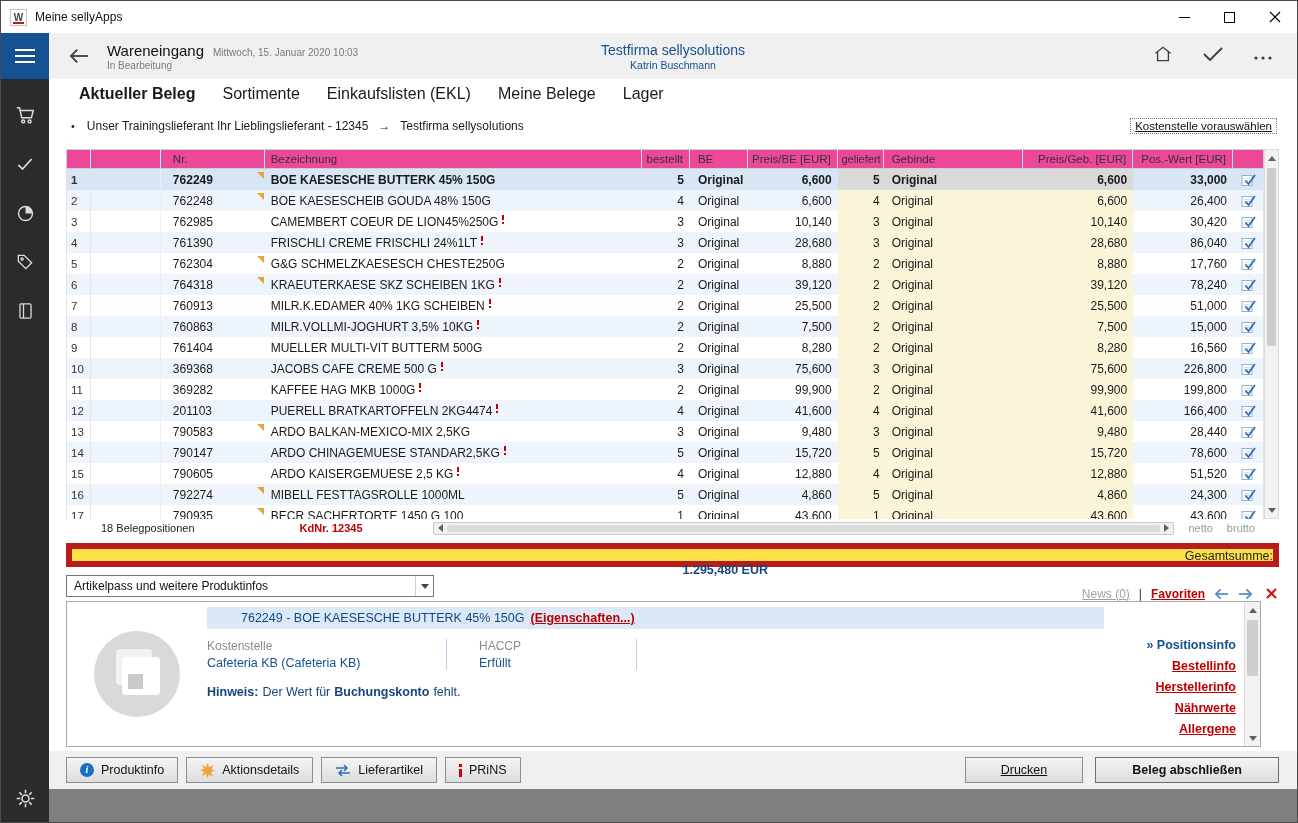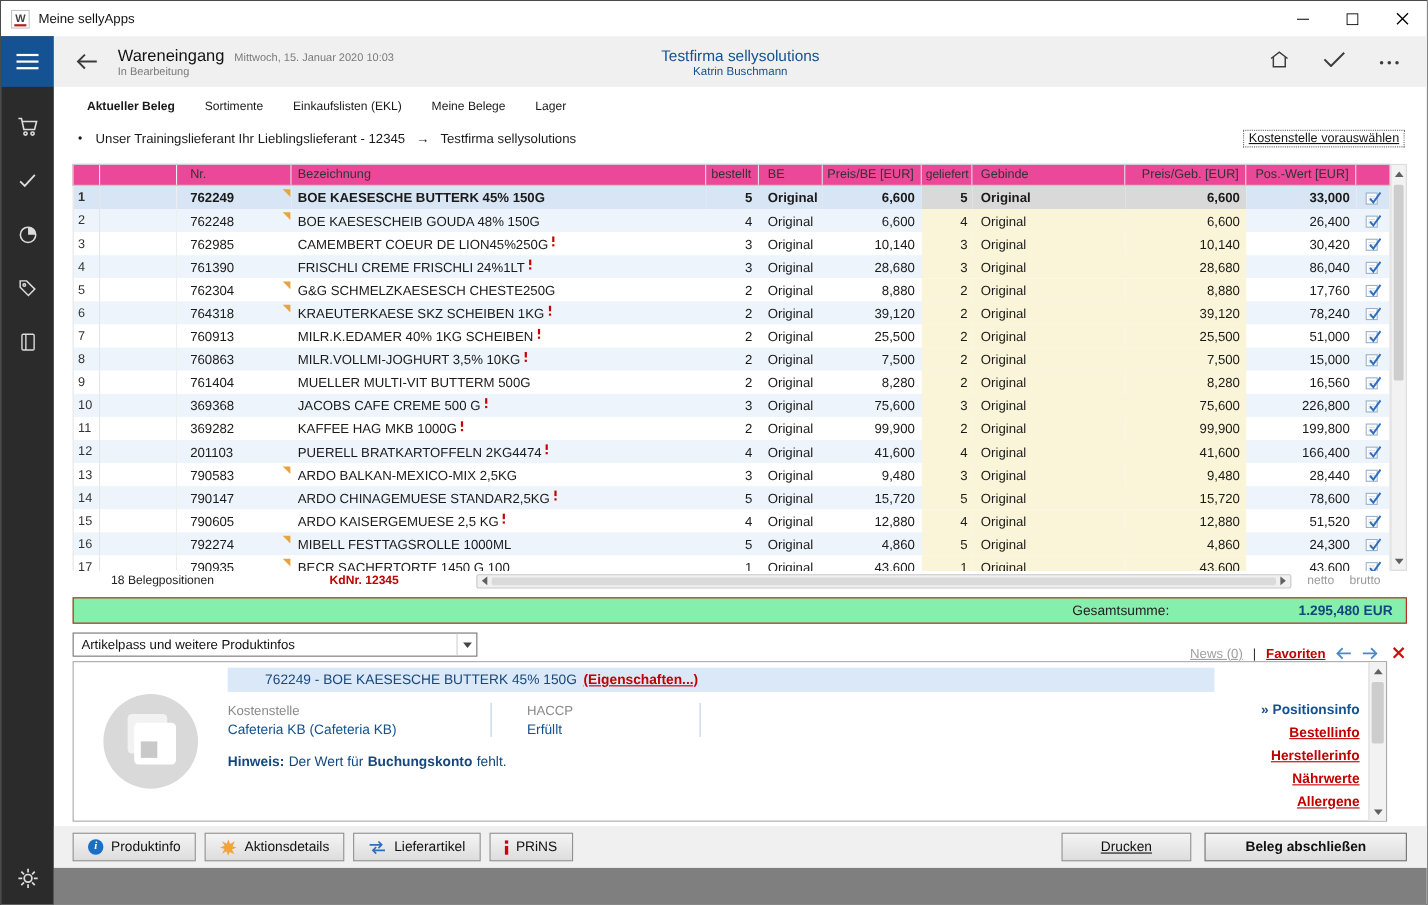--- a/index.html
+++ b/index.html
@@ -38,21 +38,21 @@
   .tb-row1 { display:flex; align-items:baseline; gap:9px; }
   .tb-title { font-size:15px; font-weight:normal; color:#111; }
   .tb-datetime { font-size:10px; color:#7a7a7a; }
   .tb-status { font-size:10px; color:#7a7a7a; margin-top:1px; }
   .tb-center { position:absolute; left:50%; transform:translateX(-50%); text-align:center; }
   .tb-company { font-size:14px; color:#15518f; }
   .tb-user { font-size:10.5px; color:#15518f; margin-top:1px; }
   .tb-right { margin-left:auto; display:flex; align-items:center; gap:30px; margin-right:24px; }
 
   
-  .tabs { height:32px; display:flex; align-items:flex-end; gap:27px; padding:0 0 8px 30px; font-size:11px; color:#1a1a1a; }
+  .tabs { height:32px; display:flex; align-items:flex-end; gap:27px; padding:0 0 8px 30px; font-size:16px; color:#1a1a1a; }
   .tab { cursor:pointer; }
   .tab.active { font-weight:bold; }
 
   
   .supplier { height:30px; display:flex; align-items:center; padding:0 20px 0 22px; font-size:12px; color:#1a1a1a; }
   .supplier .bullet { margin-right:12px; font-size:11px; }
   .supplier .arrow { margin:0 10px; }
   .preselect-link { margin-left:auto; font-size:11.5px; color:#111; text-decoration:underline; border:1px dotted #777; padding:1px 4px; cursor:pointer; }
 
   
@@ -105,21 +105,21 @@
   .tfooter { height:18px; display:flex; align-items:center; margin:0 18px 0 17px; font-size:11px; color:#222; }
   .tf-count { margin-left:35px; }
   .tf-kdnr { margin-left:105px; color:#c00000; font-weight:bold; }
   .hscroll { flex:1; height:13px; margin:0 14px 0 70px; background:#f0f0f0; border:1px solid #c8c8c8; border-radius:2px;
              display:flex; align-items:center; padding:0 4px; }
   .hthumb { flex:1; height:7px; margin:0 4px; background:#dadada; border-radius:2px; }
   .tf-netto { color:#9a9a9a; margin-right:14px; }
   .tf-brutto { color:#9a9a9a; margin-right:24px; }
 
   
-  .total-row { height:24px; margin:6px 18px 0 17px; border:1px solid #b91c1c; background:#86efac; display:flex; align-items:center; }
+  .total-row { height:24px; margin:6px 18px 0 17px; border:6px solid #b91c1c; background:#fde047; display:flex; align-items:center;flex-direction:column; }
   .total-label { margin-left:auto; font-size:12.5px; color:#222; }
   .total-value { width:215px; text-align:right; padding-right:12px; font-size:12.5px; font-weight:bold; color:#16477c; }
 
   
   .info-row { height:22px; margin:8px 20px 0 17px; display:flex; align-items:center; }
   .selectbox { width:368px; height:22px; border:1px solid #767676; background:#fff; display:flex; align-items:center; font-size:12px; color:#111; cursor:pointer; }
   .selectbox .sel-text { padding-left:7px; flex:1; }
   .selectbox .sel-arrow { width:18px; height:100%; display:flex; align-items:center; justify-content:center; border-left:1px solid #d0d0d0; }
   .sel-tri { width:0; height:0; border-left:4px solid transparent; border-right:4px solid transparent; border-top:5px solid #444; }
   .info-links { margin-left:auto; display:flex; align-items:center; gap:9px; font-size:12px;margin-top:15px; }

